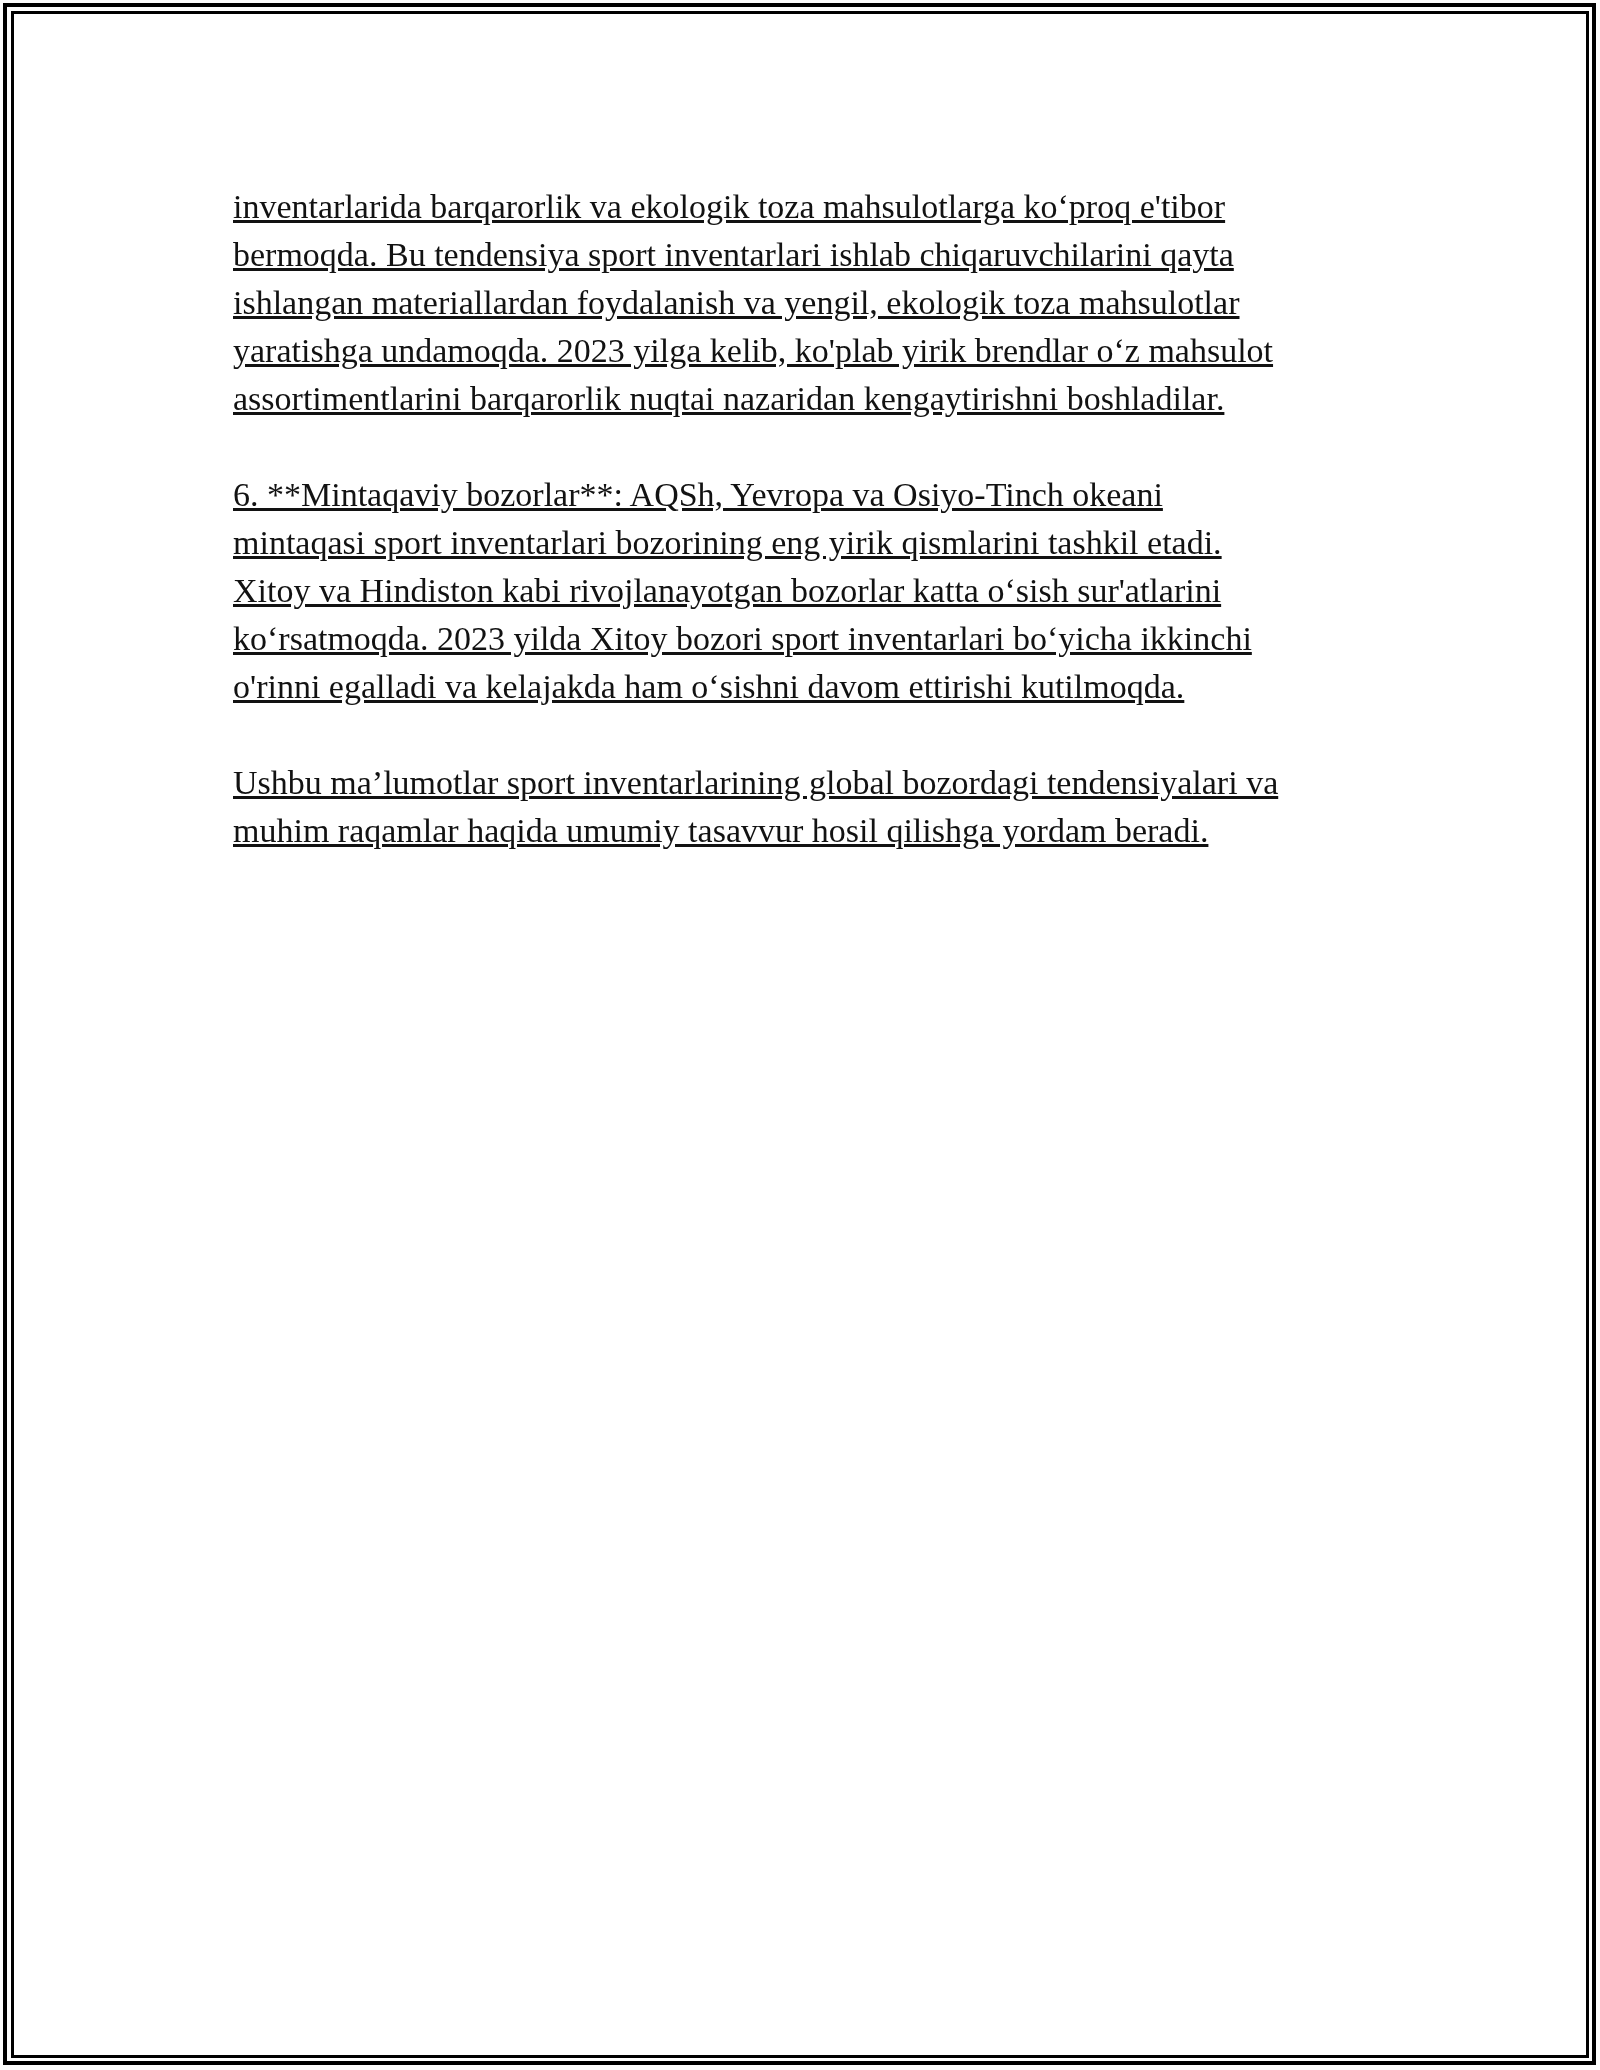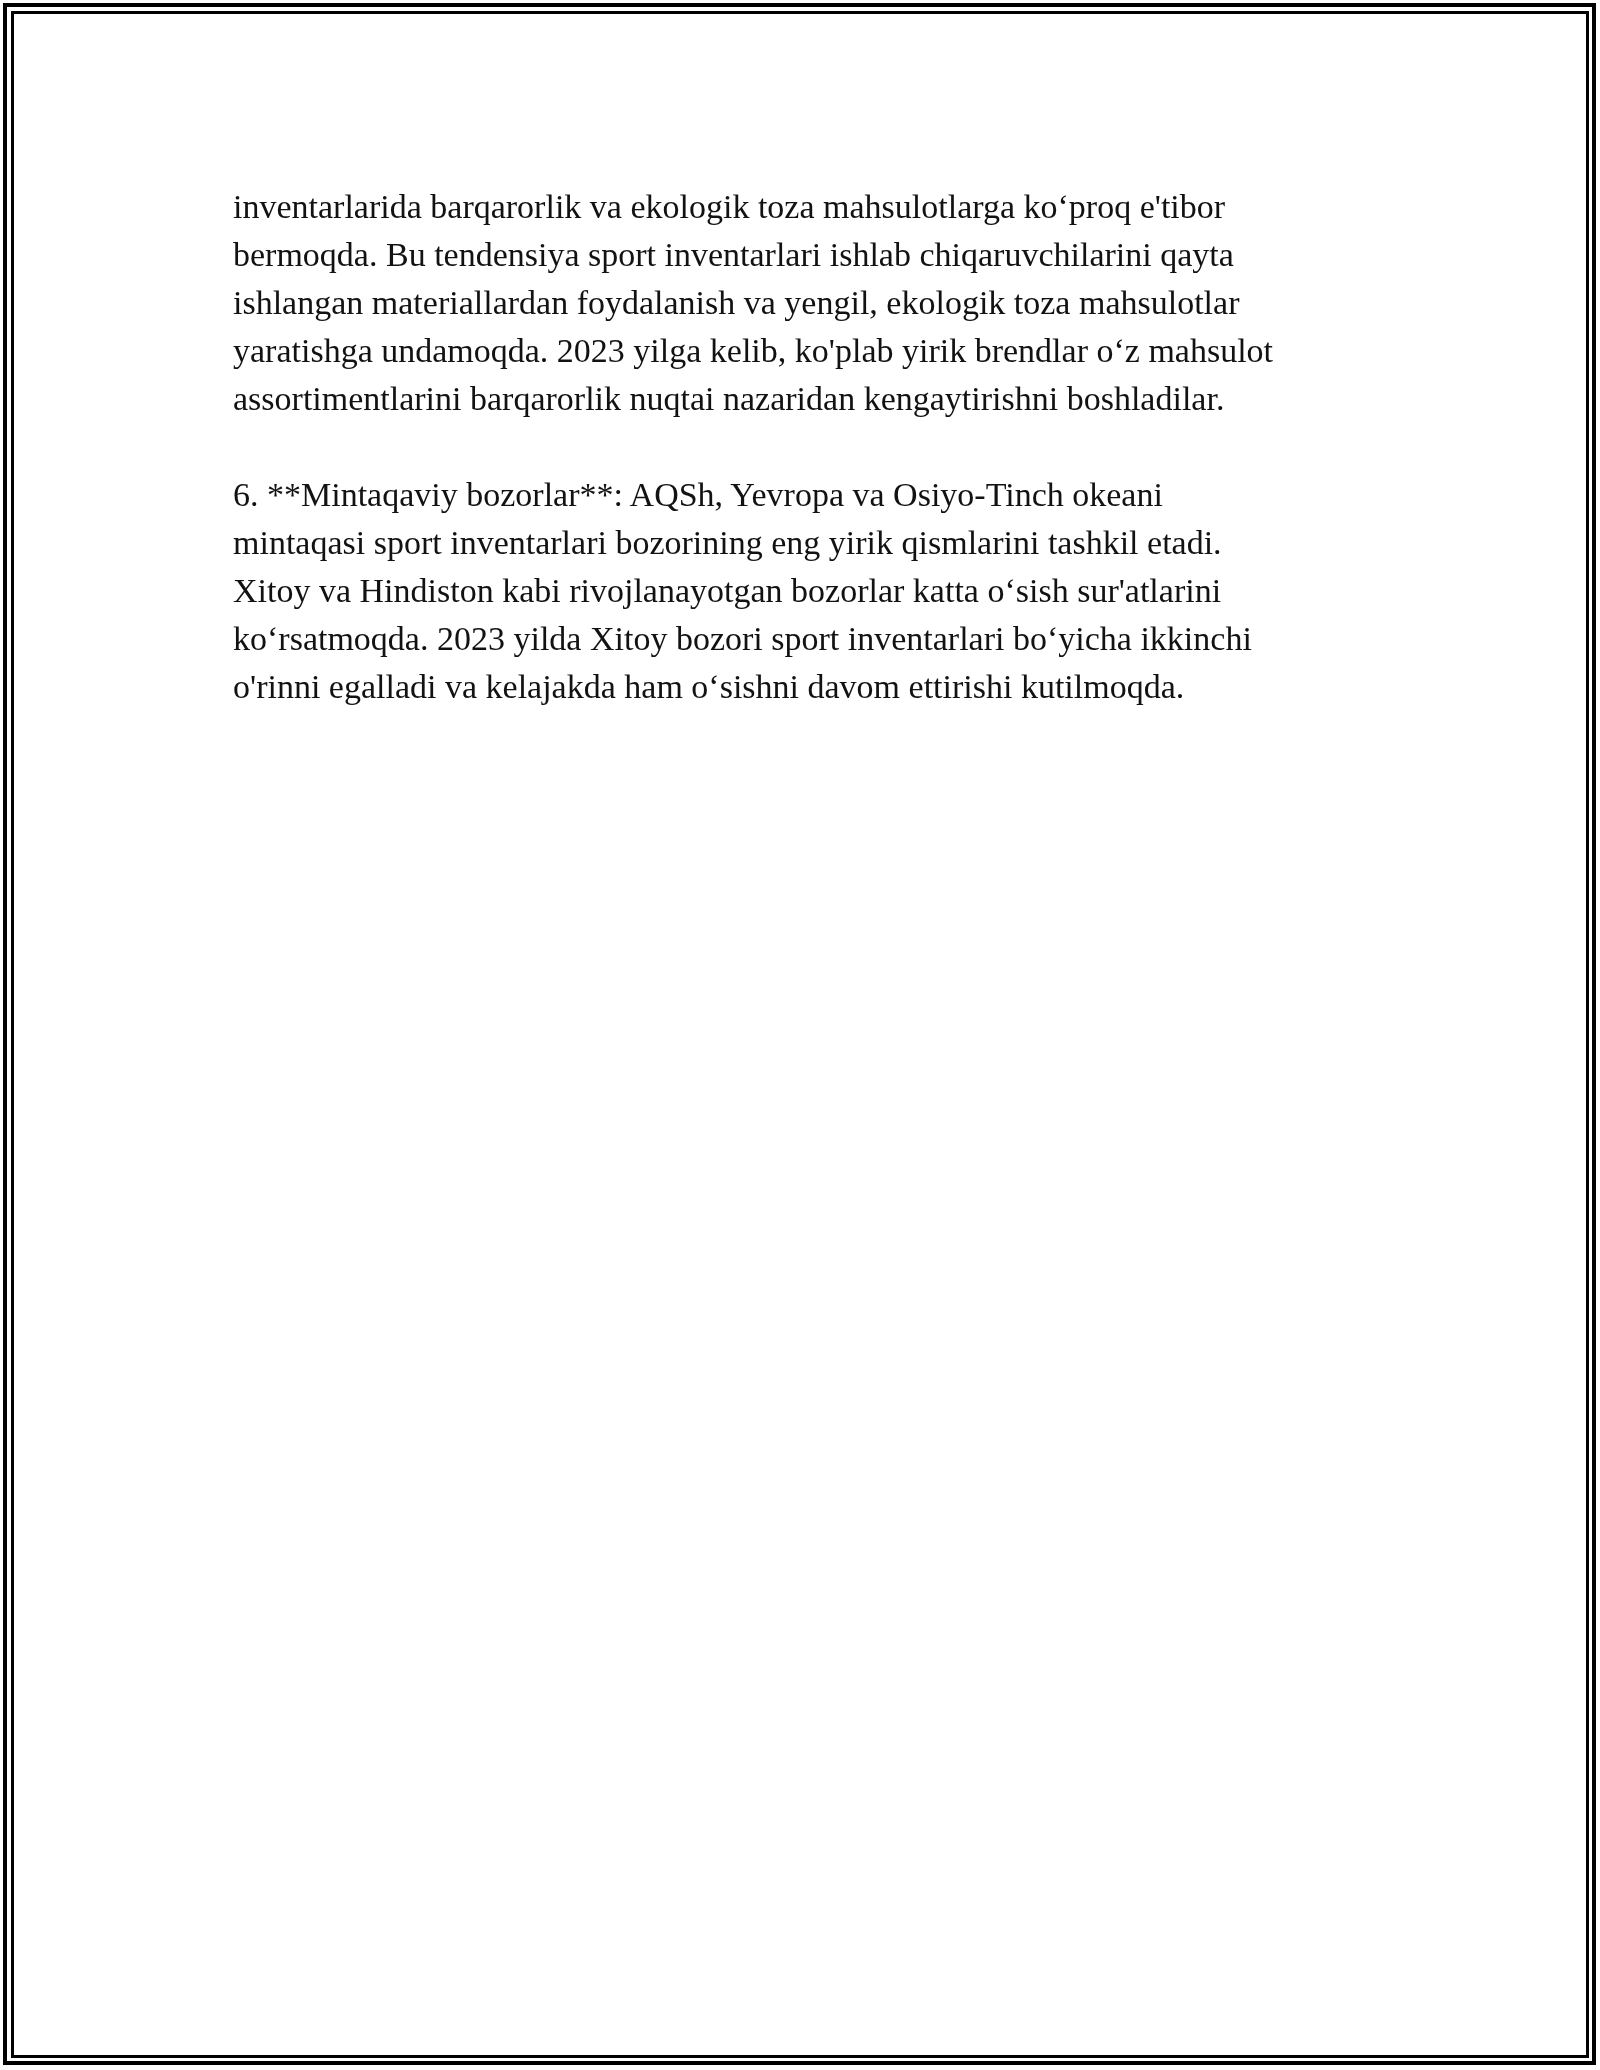--- a/index.html
+++ b/index.html
@@ -33,20 +33,21 @@
     width: 1200px;
   }
   .para {
     margin: 0 0 48px 0;
     font-family: "Liberation Serif", "DejaVu Serif", serif;
     font-size: 34px;
     line-height: 48px;
     color: #121212;
     white-space: pre;
     letter-spacing: 0;
+    text-decoration: underline;
   }
   .para:last-child {
     margin-bottom: 0;
   }
 </style>
 </head>
 <body>
 
 <div class="page">
   <div class="frame-outer"></div>
@@ -58,14 +59,16 @@
 ishlangan materiallardan foydalanish va yengil, ekologik toza mahsulotlar
 yaratishga undamoqda. 2023 yilga kelib, ko'plab yirik brendlar oʻz mahsulot
 assortimentlarini barqarorlik nuqtai nazaridan kengaytirishni boshladilar.</p>
 
     <p class="para">6. **Mintaqaviy bozorlar**: AQSh, Yevropa va Osiyo-Tinch okeani
 mintaqasi sport inventarlari bozorining eng yirik qismlarini tashkil etadi.
 Xitoy va Hindiston kabi rivojlanayotgan bozorlar katta oʻsish sur'atlarini
 koʻrsatmoqda. 2023 yilda Xitoy bozori sport inventarlari boʻyicha ikkinchi
 o'rinni egalladi va kelajakda ham oʻsishni davom ettirishi kutilmoqda.</p>
 
+    <p class="para">Ushbu ma’lumotlar sport inventarlarining global bozordagi tendensiyalari va
+muhim raqamlar haqida umumiy tasavvur hosil qilishga yordam beradi.</p>
   </div>
 </div>
 
 </body></html>

